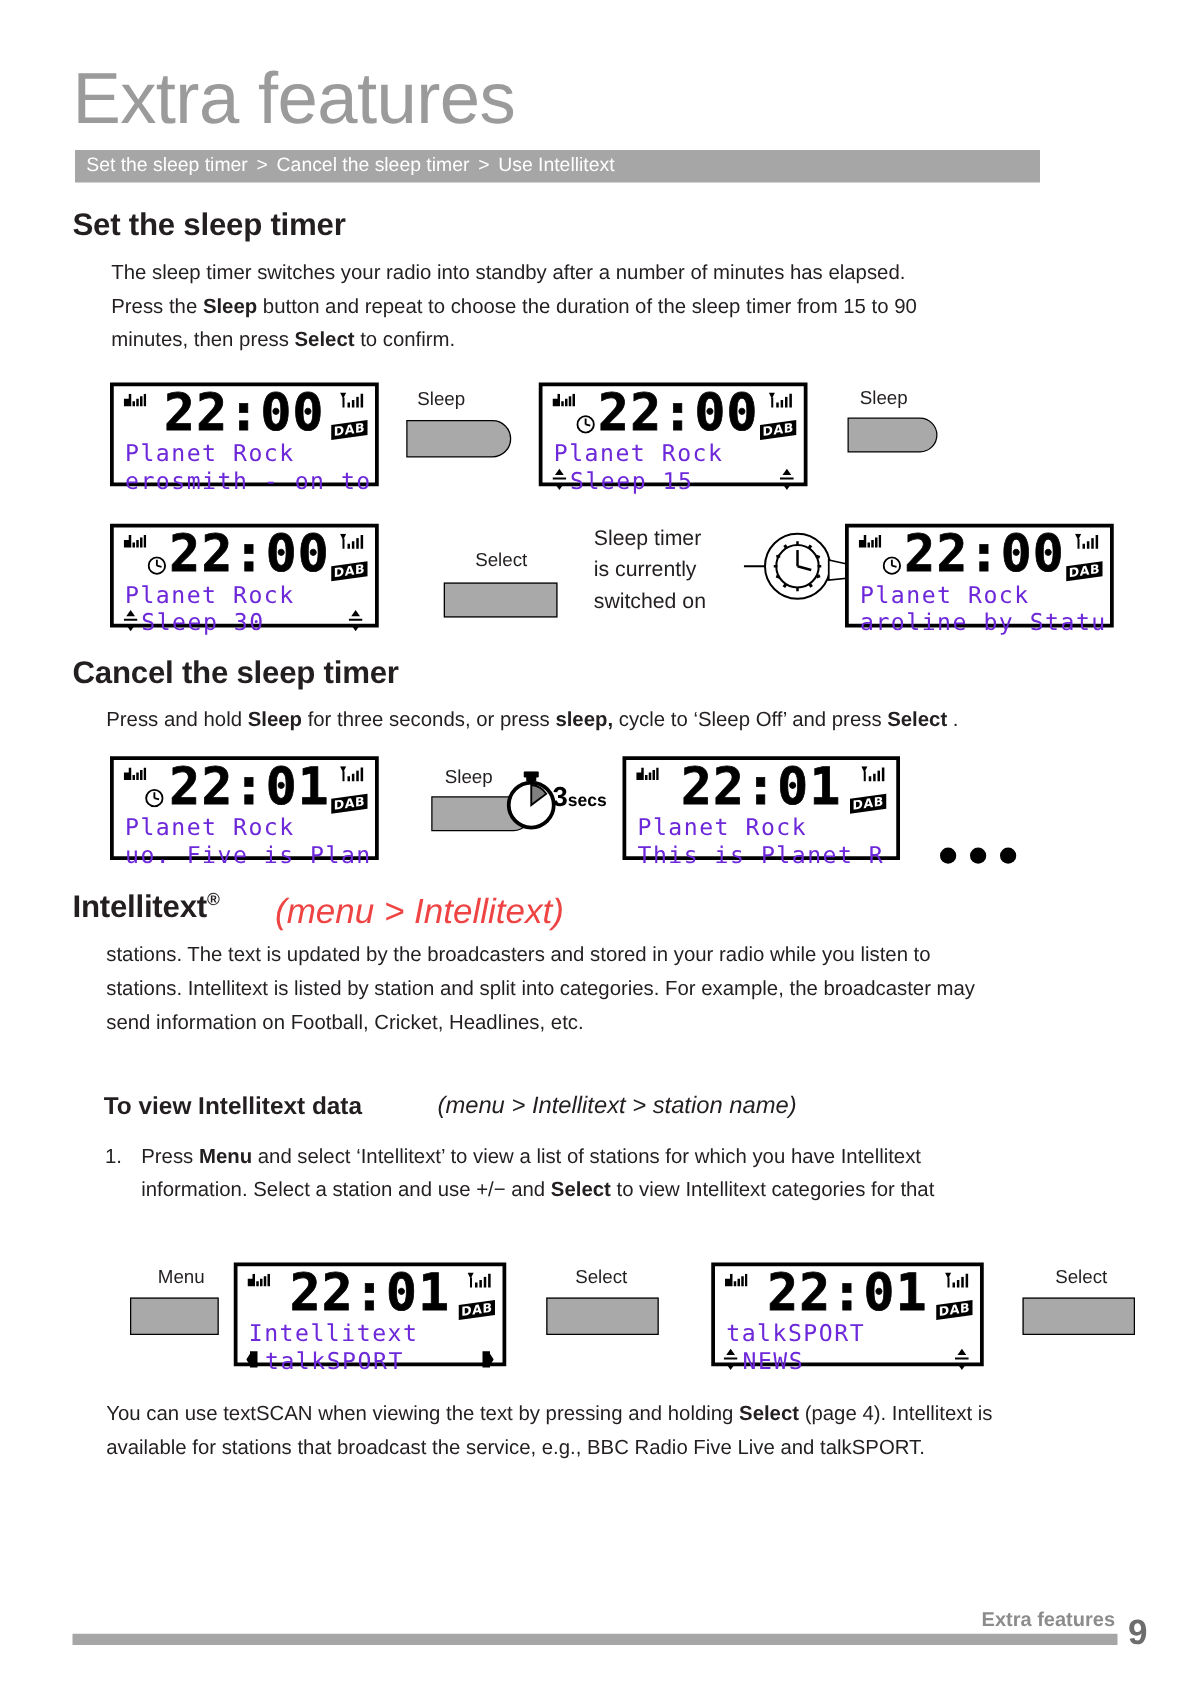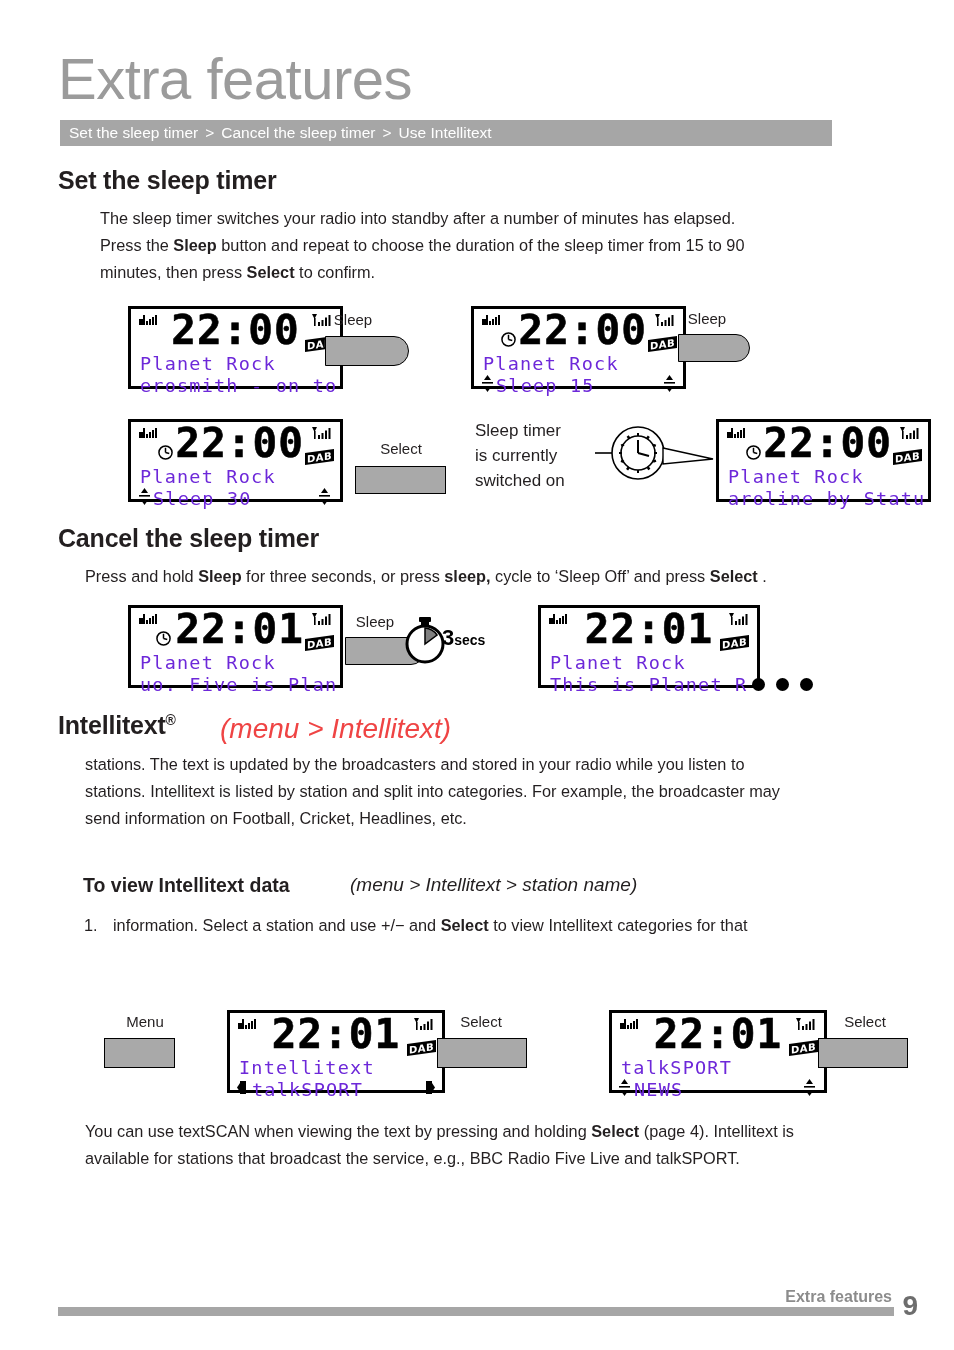--- a/index.html
+++ b/index.html
@@ -39,21 +39,20 @@
     position: absolute; font-size: 16.3px; line-height: 27px;
     color: #231f20;
   }
   .body-text b { font-weight: bold; }
 
   
   .lcd {
     position: absolute;
     border: 3px solid #000;
     background: #fff;
-    margin-left: 40px;
   }
   .lcd-inner { position: relative; width: 100%; height: 100%; }
   .lcd-time {
     position: absolute; left: 50%; transform: translateX(-50%);
     top: 2px;
     font-family: "DejaVu Sans Mono", monospace;
     font-size: 41px; font-weight: bold;
     letter-spacing: 1px;
     line-height: 1;
     color: #000;
@@ -154,21 +153,21 @@
   <div class="breadcrumb-bar">
     <span>Set the sleep timer</span>
     <span class="bc-sep">&gt;</span>
     <span>Cancel the sleep timer</span>
     <span class="bc-sep">&gt;</span>
     <span>Use Intellitext</span>
   </div>
 
   <h2 class="section" style="left:58px; top:166px;">Set the sleep timer</h2>
 
-  <div class="body-text" style="left:100px; top:205px; width:800px;">
+  <div class="body-text" style="left:89px; top:205px; width:800px;">
     <div><span>The sleep timer switches your radio into standby after a number of minutes has elapsed.</span></div>
     <div><span>Press the </span><b>Sleep</b><span> button and repeat to choose the duration of the sleep timer from 15 to 90</span></div>
     <div><span>minutes, then press </span><b>Select</b><span> to confirm.</span></div>
   </div>
 
   <div class="lcd" style="left:88px; top:306px; width:215px; height:83px;">
     <div class="lcd-inner">
       <svg class="spk-icon" viewBox="0 0 18 12">
         <path d="M0 4 L4 4 L4 0 L6 0 L6 10 L0 10 Z" fill="#000"></path>
         <rect x="7" y="6" width="2" height="4" fill="#000"></rect>
@@ -419,20 +418,21 @@
     <div>stations. The text is updated by the broadcasters and stored in your radio while you listen to</div>
     <div>stations. Intellitext is listed by station and split into categories. For example, the broadcaster may</div>
     <div>send information on Football, Cricket, Headlines, etc.</div>
   </div>
 
   <div style="position:absolute; left:83px; top:874px; font-size:19.5px; font-weight:bold;">To view Intellitext data</div>
   <div style="position:absolute; left:350px; top:874px; font-size:19px; font-style:italic;">(menu &gt; Intellitext &gt; station name)</div>
 
   <div style="position:absolute; left:84px; top:912px; font-size:16.3px; line-height:27px;">1.</div>
   <div class="body-text" style="left:113px; top:912px; width:790px;">
+    <div><span>Press </span><b>Menu</b><span> and select ‘Intellitext’ to view a list of stations for which you have Intellitext</span></div>
     <div><span>information. Select a station and use  </span><span>+/−</span><span>  and </span><b>Select</b><span> to view Intellitext categories for that</span></div>
   </div>
 
   <div class="key-label" style="left:110px; top:1013px; width:70px;">Menu</div>
   <div class="key-rect" style="left:104px; top:1038px; width:71px; height:30px;"></div>
 
   <div class="lcd" style="left:187px; top:1010px; width:218px; height:83px;">
     <div class="lcd-inner">
       <svg class="spk-icon" viewBox="0 0 18 12">
         <path d="M0 4 L4 4 L4 0 L6 0 L6 10 L0 10 Z" fill="#000"></path>

